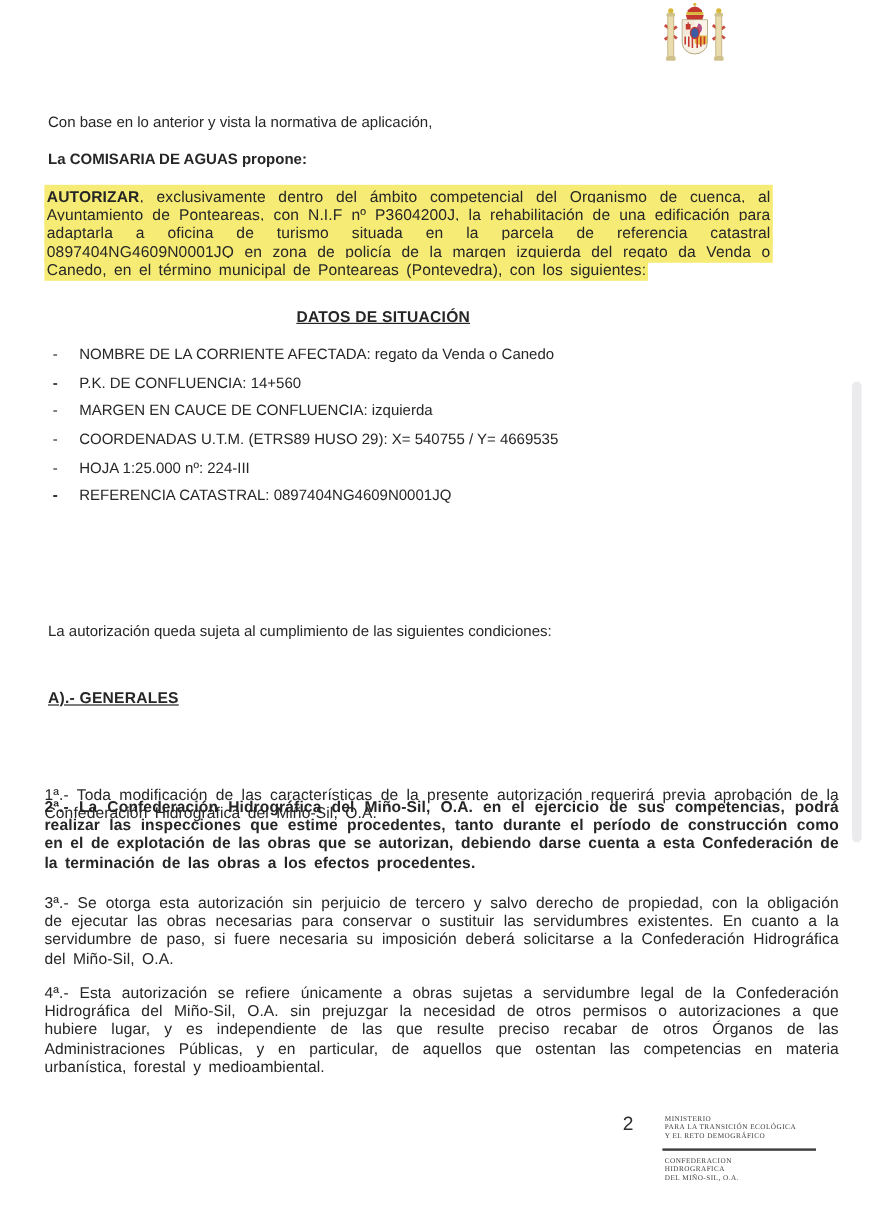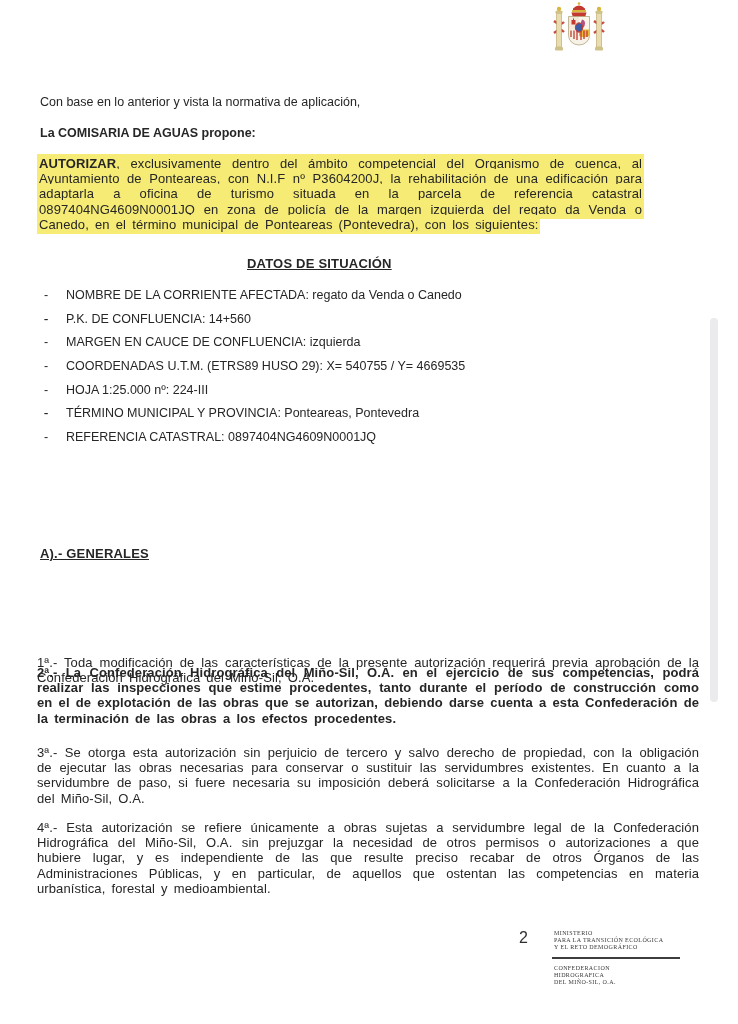--- a/index.html
+++ b/index.html
@@ -51,21 +51,21 @@
     font-size:12.5px; line-height:15px;
   }
   .datos-list .dash {
     position:absolute; left:0; top:0;
     font-size:12.5px;
   }
 
   .cond-intro { left:40px; top:519px; }
 
   .section-title {
-    left:40px; top:546px;
+    left:40px; top:574px;
     font-size:13px; font-weight:bold;
     text-decoration: underline;
     letter-spacing:0.2px;
   }
 
   .clause { left:37px; width:662px; font-size:13px; line-height:15.2px; }
   .c1 { top:620px;margin-top:35px; }
   .c2 { top:665px;font-weight:bold; }
   .c3 { top:745px; }
   .c4 { top:820px; }
@@ -152,24 +152,25 @@
   <h2 class="t abs datos-title">DATOS DE SITUACIÓN</h2>
 
   <ul class="datos-list">
     <li><span class="dash">-</span><span>NOMBRE DE LA CORRIENTE AFECTADA: regato da Venda o Canedo</span></li>
     <li><span class="dash">-</span></li>
     <li><span class="dash">-</span><span>P.K. DE CONFLUENCIA: 14+560</span></li>
     <li><span class="dash">-</span><span>MARGEN EN CAUCE DE CONFLUENCIA: izquierda</span></li>
     <li><span class="dash">-</span><span>COORDENADAS U.T.M. (ETRS89 HUSO 29): X= 540755 / Y= 4669535</span></li>
     <li><span class="dash">-</span><span>HOJA 1:25.000 nº: 224-III</span></li>
     <li><span class="dash">-</span></li>
-    <li><span class="dash">-</span><span>TÉRMINO MUNICIPAL Y PROVINCIA: Ponteareas, Pontevedra</span></li>
+    <li><span class="dash">-</span></li>
     <li><span class="dash">-</span><span>REFERENCIA CATASTRAL: 0897404NG4609N0001JQ</span></li>
   </ul>
 
+  <p class="t abs cond-intro">La autorización queda sujeta al cumplimiento de las siguientes condiciones:</p>
   <h2 class="t abs section-title">A).- GENERALES</h2>
 
   <p class="t abs para clause c1">1ª.- Toda modificación de las características de la presente autorización requerirá previa aprobación de la Confederación Hidrográfica del Miño-Sil, O.A.</p>
   <p class="t abs para clause c2">2ª.- La Confederación Hidrográfica del Miño-Sil, O.A. en el ejercicio de sus competencias, podrá realizar las inspecciones que estime procedentes, tanto durante el período de construcción como en el de explotación de las obras que se autorizan, debiendo darse cuenta a esta Confederación de la terminación de las obras a los efectos procedentes.</p>
   <p class="t abs para clause c3">3ª.- Se otorga esta autorización sin perjuicio de tercero y salvo derecho de propiedad, con la obligación de ejecutar las obras necesarias para conservar o sustituir las servidumbres existentes. En cuanto a la servidumbre de paso, si fuere necesaria su imposición deberá solicitarse a la Confederación Hidrográfica del Miño-Sil, O.A.</p>
   <p class="t abs para clause c4">4ª.- Esta autorización se refiere únicamente a obras sujetas a servidumbre legal de la Confederación Hidrográfica del Miño-Sil, O.A. sin prejuzgar la necesidad de otros permisos o autorizaciones a que hubiere lugar, y es independiente de las que resulte preciso recabar de otros Órganos de las Administraciones Públicas, y en particular, de aquellos que ostentan las competencias en materia urbanística, forestal y medioambiental.</p>
 
   <div class="pnum">2</div>
   <div class="ministry">
     <div>MINISTERIO</div>

